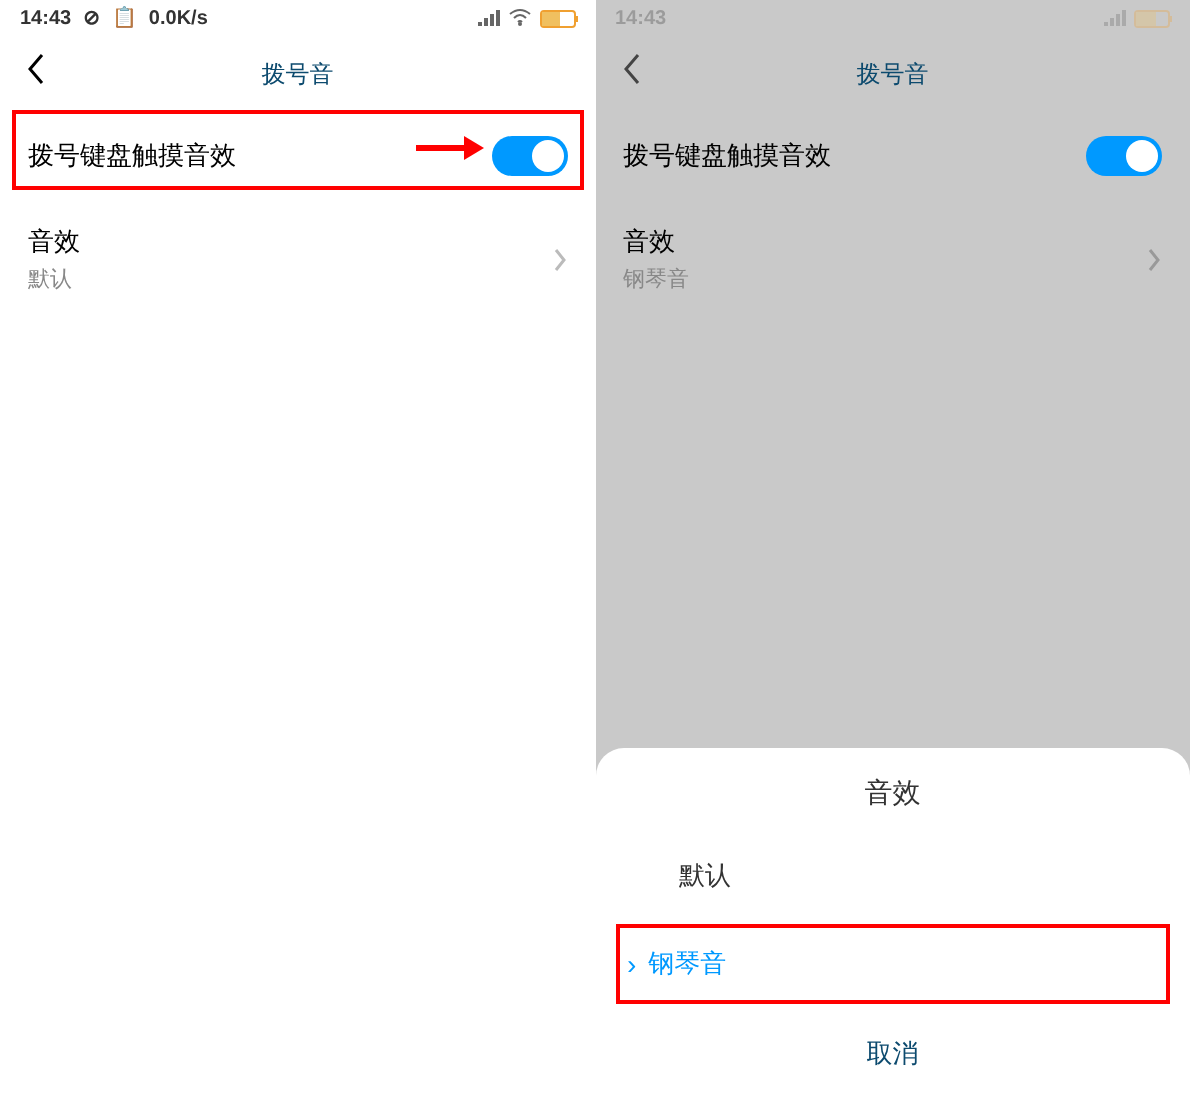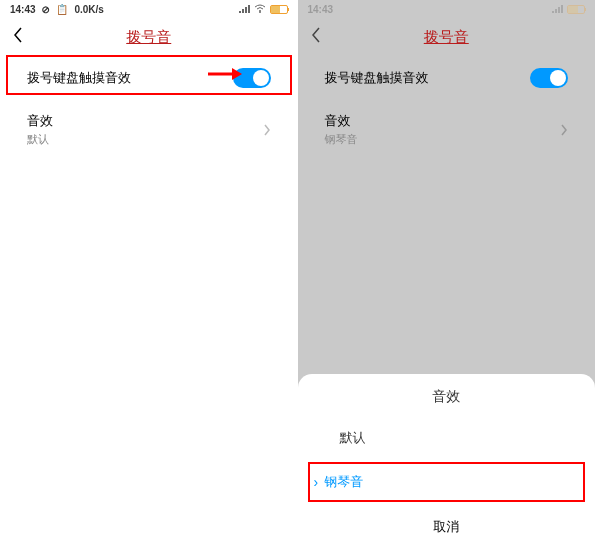--- a/index.html
+++ b/index.html
@@ -60,29 +60,28 @@
     .screen-left .header { background: #fff; }
     .screen-right .header { background: #c9c9c9; }
     .header-back {
       position: absolute;
       left: 12px;
       top: 50%;
       transform: translateY(-50%);
       cursor: pointer;
     }
     .header-title {
-      font-size: 15px;
-      color: #b91c1c;
+      font-size: 12px;
+      color: #0c4a6e;
       font-weight: 400;
-      text-decoration: underline;
     }
     
     
     .row {
-      padding: 12px 27px;
+      padding: 12px 14px;
       display: flex;
       align-items: center;
       justify-content: flex-end;
       background: inherit;
     }
     .screen-left .row { background: #fff; }
     .screen-right .row { background: #c9c9c9; }
     .row-left { flex: 1; }
     .row-label {
       font-size: 13px;
@@ -163,21 +162,21 @@
       display: flex;
       align-items: center;
       gap: 6px;
     }
     .sheet-option.selected { color: #0099ff; }
     .sheet-check { color: #0099ff; font-size: 14px; margin-left: -10px; }
     .sheet-cancel {
       text-align: center;
       padding: 14px 0;
       font-size: 13px;
-      color: #000000;
+      color: #0c4a6e;
       border-top: 0px solid #eee;
       cursor: pointer;
     }
     
     
     .annotation-box2 {
       position: absolute;
       border: 2px solid #ff0000;
       pointer-events: none;
       z-index: 10;

